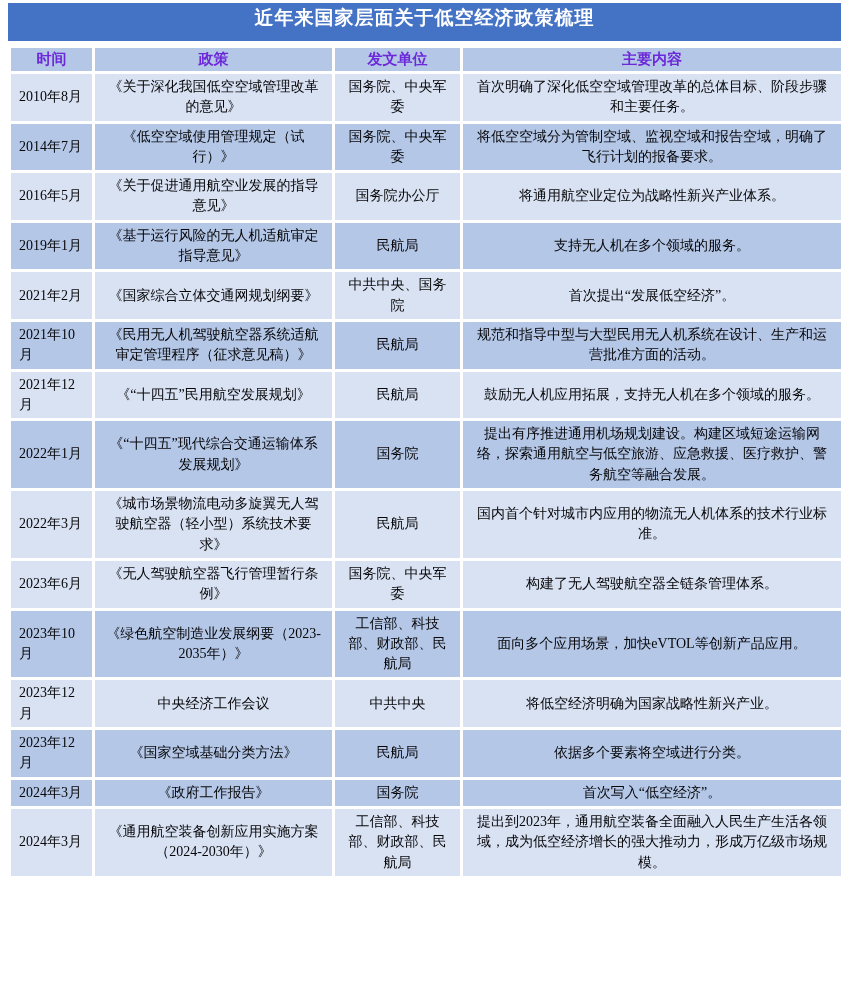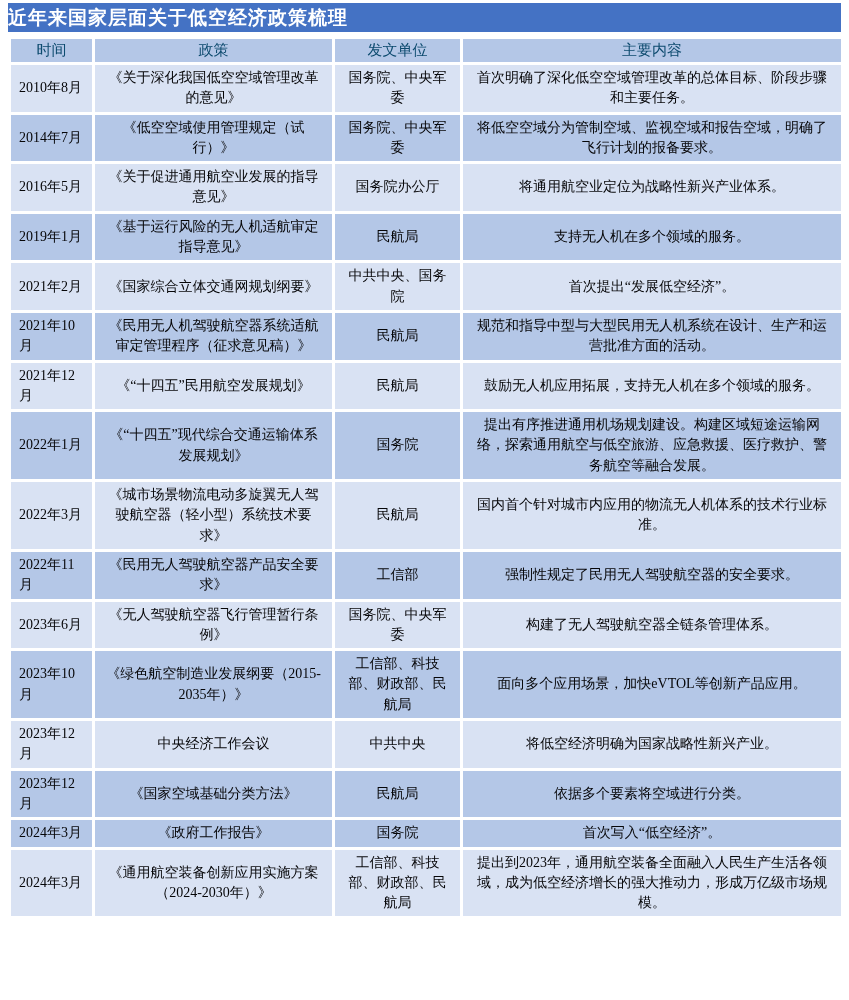--- a/index.html
+++ b/index.html
@@ -17,43 +17,44 @@
   }
   .page {
     position: relative;
     width: 849px;
     min-height: 1000px;
     background: #fff;
     padding-bottom: 33px;
   }
   .title-bar {
     margin: 3px 8px 0 8px;
-    height: 29px;
+    height: 38px;
     background: var(--accent);
     color: #fff;
     font-size: 19px;
     font-weight: bold;
+    text-align: center;
     line-height: 29px;
     letter-spacing: 1px;
   }
   table.policy-table {
     margin: 4px 8px 0 8px;
     border-collapse: collapse;
     table-layout: fixed;
     width: 833px;
   }
   table.policy-table col.c-time    { width: 84px;  }
   table.policy-table col.c-policy  { width: 240px; }
   table.policy-table col.c-issuer  { width: 128px; }
   table.policy-table col.c-content { width: 381px; }
   table.policy-table th {
     background: var(--row-dark);
     font-size: 15px;
-    font-weight: normal;
-    color: #0c4a6e;
+    font-weight: bold;
+    color: #6d28d9;
     padding: 2px 2px;
     border: 3px solid #fff;
     text-align: center;
     height: 22px;
   }
   table.policy-table td {
     font-size: 14px;
     line-height: 1.45;
     padding: 3px 8px;
     border: 3px solid #fff;
@@ -137,35 +138,29 @@
           <td class="col-policy">《“十四五”现代综合交通运输体系发展规划》</td>
           <td class="col-issuer">国务院</td>
           <td class="col-content">提出有序推进通用机场规划建设。构建区域短途运输网络，探索通用航空与低空旅游、应急救援、医疗救护、警务航空等融合发展。</td>
         </tr>
         <tr class="row-light">
           <td class="col-time">2022年3月</td>
           <td class="col-policy">《城市场景物流电动多旋翼无人驾驶航空器（轻小型）系统技术要求》</td>
           <td class="col-issuer">民航局</td>
           <td class="col-content">国内首个针对城市内应用的物流无人机体系的技术行业标准。</td>
         </tr>
-        <tr class="row-dark">
-          <td class="col-time">2022年11月</td>
-          <td class="col-policy">《民用无人驾驶航空器产品安全要求》</td>
-          <td class="col-issuer">工信部</td>
-          <td class="col-content">强制性规定了民用无人驾驶航空器的安全要求。</td>
-        </tr>
         <tr class="row-light">
           <td class="col-time">2023年6月</td>
           <td class="col-policy">《无人驾驶航空器飞行管理暂行条例》</td>
           <td class="col-issuer">国务院、中央军委</td>
           <td class="col-content">构建了无人驾驶航空器全链条管理体系。</td>
         </tr>
         <tr class="row-dark">
           <td class="col-time">2023年10月</td>
-          <td class="col-policy">《绿色航空制造业发展纲要（2015-2035年）》</td>
+          <td class="col-policy">《绿色航空制造业发展纲要（2023-2035年）》</td>
           <td class="col-issuer">工信部、科技部、财政部、民航局</td>
           <td class="col-content">面向多个应用场景，加快eVTOL等创新产品应用。</td>
         </tr>
         <tr class="row-light">
           <td class="col-time">2023年12月</td>
           <td class="col-policy">中央经济工作会议</td>
           <td class="col-issuer">中共中央</td>
           <td class="col-content">将低空经济明确为国家战略性新兴产业。</td>
         </tr>
         <tr class="row-dark">

